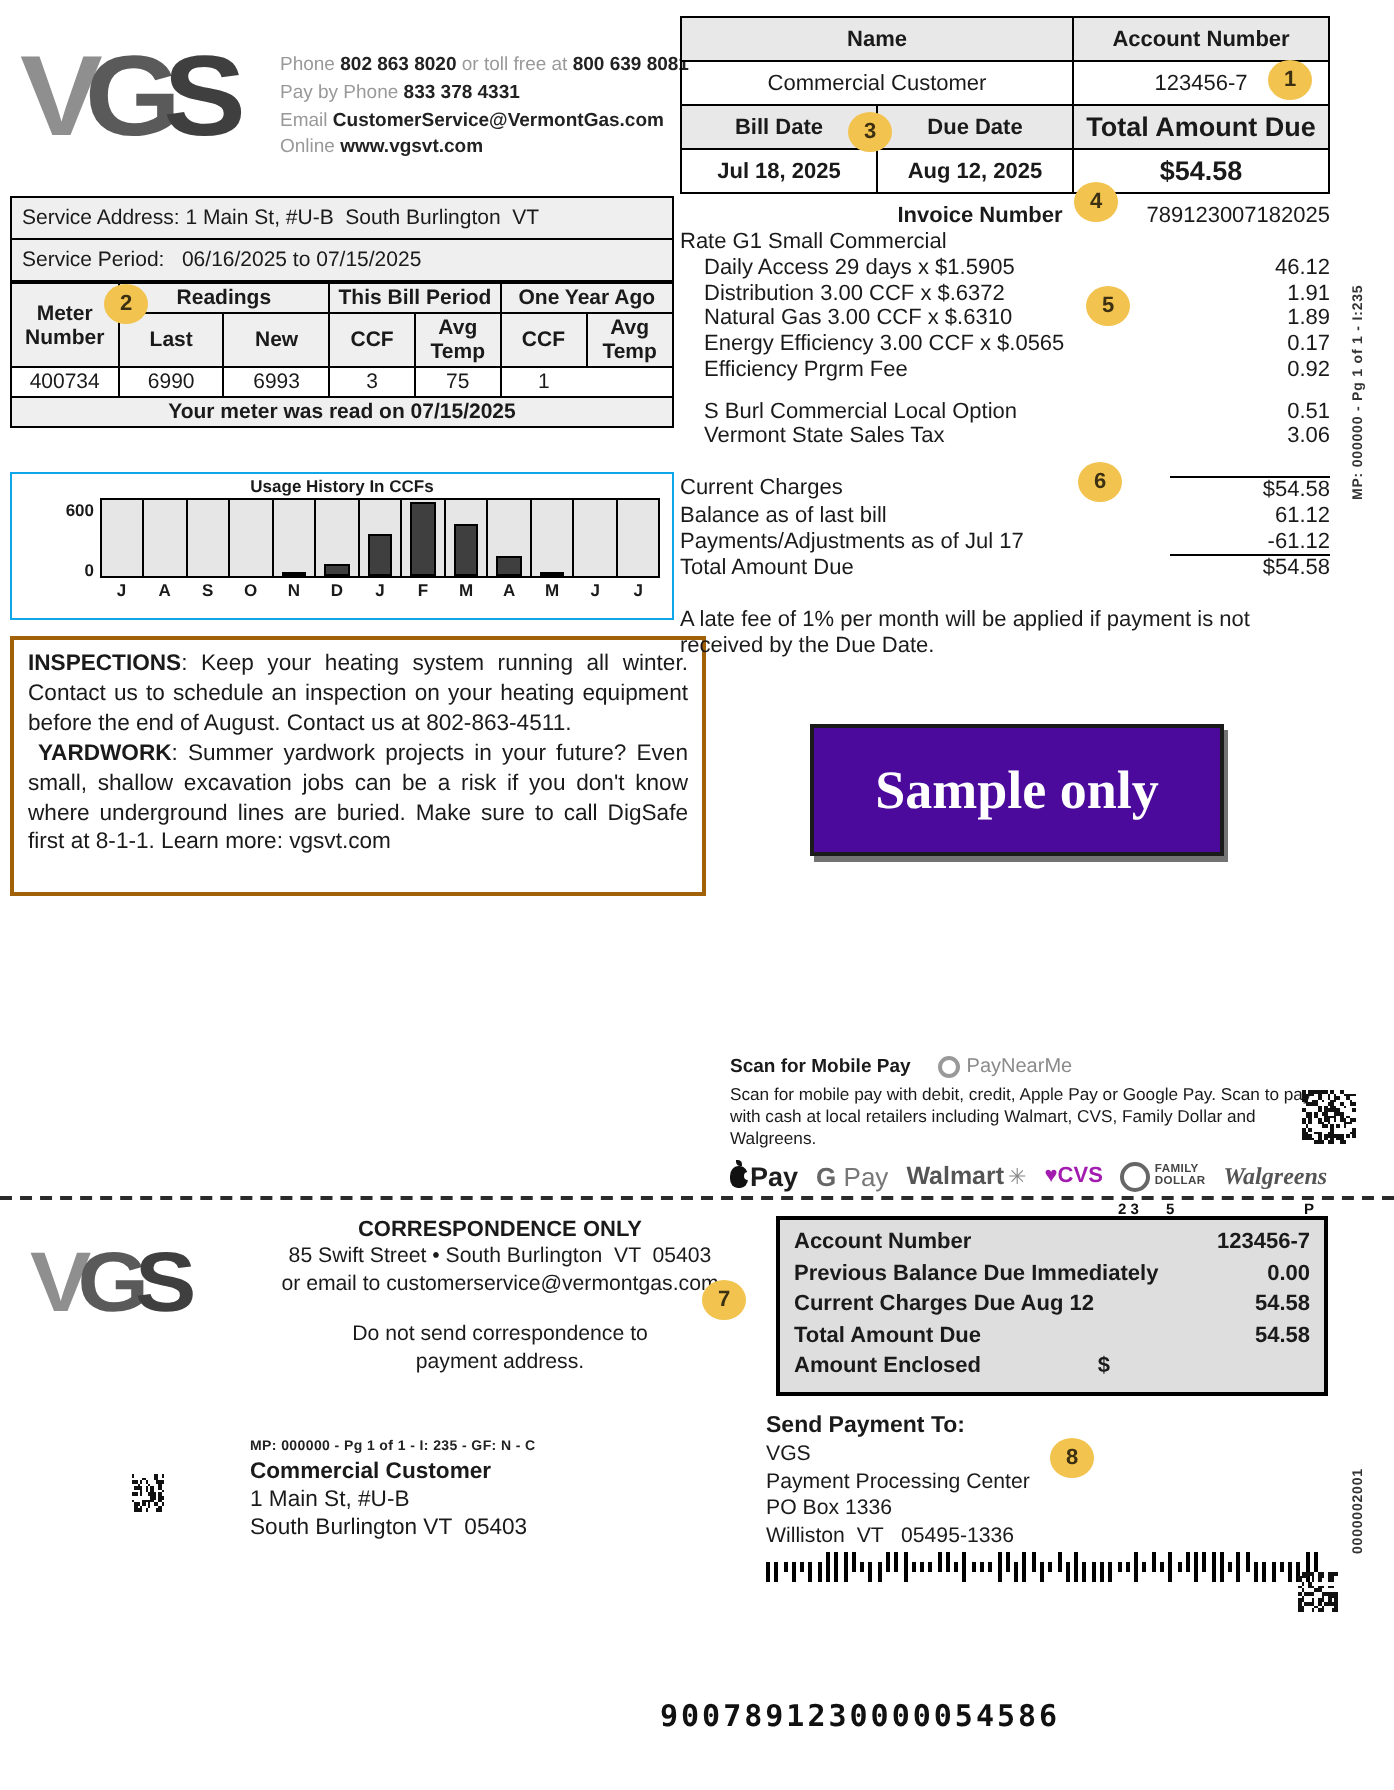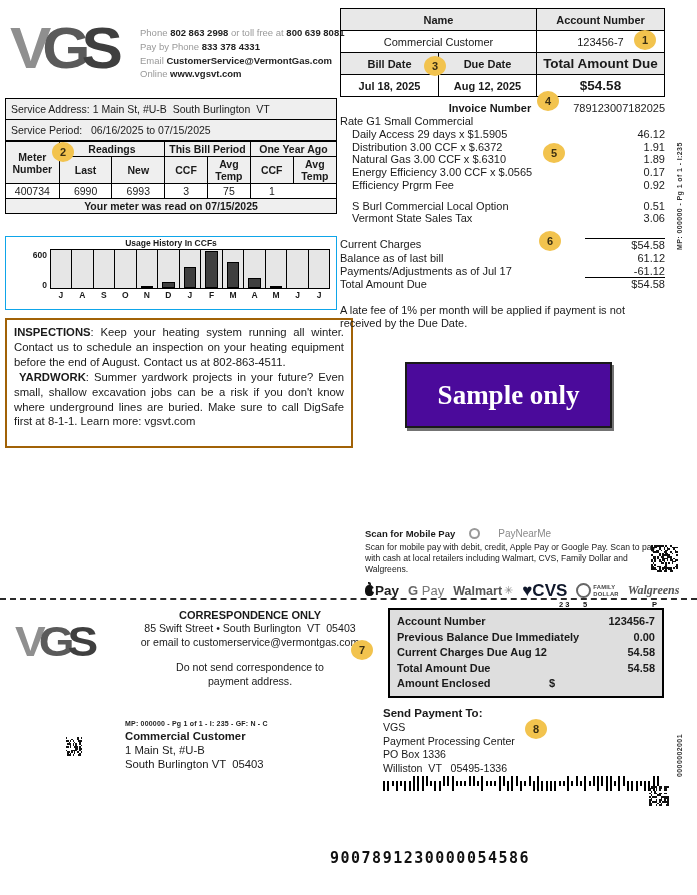--- a/index.html
+++ b/index.html
@@ -65,32 +65,32 @@
   .rule-bot .amt{border-bottom:1px solid #000;}
   .gap6{height:8px;} .gap10{height:13px;}
 
   
   .sample{width:203px;height:62px;background:#4b0a9b;border:2px solid #1a1a1a;
           box-shadow:2px 3px 0 rgba(0,0,0,.55);display:flex;align-items:center;justify-content:center;
           color:#fff;font-family:"Liberation Serif",serif;font-weight:bold;font-size:27px;}
 
   
   .mp-title{font-weight:bold;font-size:9.5px;}
-  .pnm{color:#8a8a8a;font-size:10px;display:inline-flex;align-items:center;gap:18px;}
+  .pnm{color:#8a8a8a;font-size:10px;display:inline-flex;align-items:center;gap:3px;}
   .pnm-icon{display:inline-block;width:7px;height:7px;border:2.5px solid #999;border-radius:50%;}
   .mp-body{font-size:8.6px;line-height:1.3;width:292px;}
   .paylogos{display:flex;align-items:center;gap:9px;color:#555;}
   .apple-icon{display:inline-block;width:9px;height:11px;background:#111;border-radius:45% 45% 42% 42%;position:relative;}
   .apple-icon:before{content:"";position:absolute;width:4px;height:4px;background:#fff;border-radius:50%;right:-2px;top:3px;}
   .apple-icon:after{content:"";position:absolute;width:3px;height:3px;background:#111;border-radius:0 70% 0 70%;top:-3px;left:3px;}
   .lg-apple{display:inline-flex;align-items:center;gap:1px;font-size:13.5px;font-weight:bold;color:#1d1d1d;}
   .lg-g{font-size:13px;color:#777;} .lg-g b{color:#666;}
   .lg-walmart{font-size:12.5px;font-weight:bold;color:#555;display:inline-flex;align-items:center;gap:2px;}
   .spark{font-size:11px;color:#888;font-weight:normal;}
-  .lg-cvs{font-size:17px;font-weight:bold;color:#0f172a;}
+  .lg-cvs{font-size:11px;font-weight:bold;color:#a21caf;}
   .lg-fd{display:inline-flex;align-items:center;gap:2px;}
   .fd-circ{width:11px;height:11px;border:2px solid #666;border-radius:50%;}
   .fd-txt{font-size:5.8px;font-weight:bold;line-height:1.05;color:#444;letter-spacing:.2px;}
   .lg-walgreens{font-family:"Liberation Serif",serif;font-style:italic;font-weight:bold;font-size:12px;color:#555;}
 
   
   .matrix{display:grid;gap:0;}
   .matrix i{display:block;width:100%;height:100%;}
   .matrix i.on{background:#111;}
   .qr{width:27px;height:27px;} .dm1{width:16px;height:19px;} .dm2{width:20px;height:20px;}
@@ -120,21 +120,21 @@
 <body>
 
 <div id="bill">
 
   <div class="abs logo logo-top" style="left:10px;top:18px;">
     <span class="l1">V</span><span class="l2">G</span><span class="l3">S</span>
   </div>
 
   <div class="abs contact" style="left:140px;top:26px;">
     <div>
-      <span>Phone</span> <b>802 863 2998</b>
+      <span>Phone</span> <b>802 863 8020</b>
       <span>or toll free at</span> <b>800 639 8081</b>
     </div>
     <div>
       <span>Pay by Phone</span> <b>833 378 4331</b>
     </div>
     <div>
       <span>Email</span> <b>CustomerService@VermontGas.com</b>
     </div>
     <div>
       <span>Online</span> <b>www.vgsvt.com</b>

